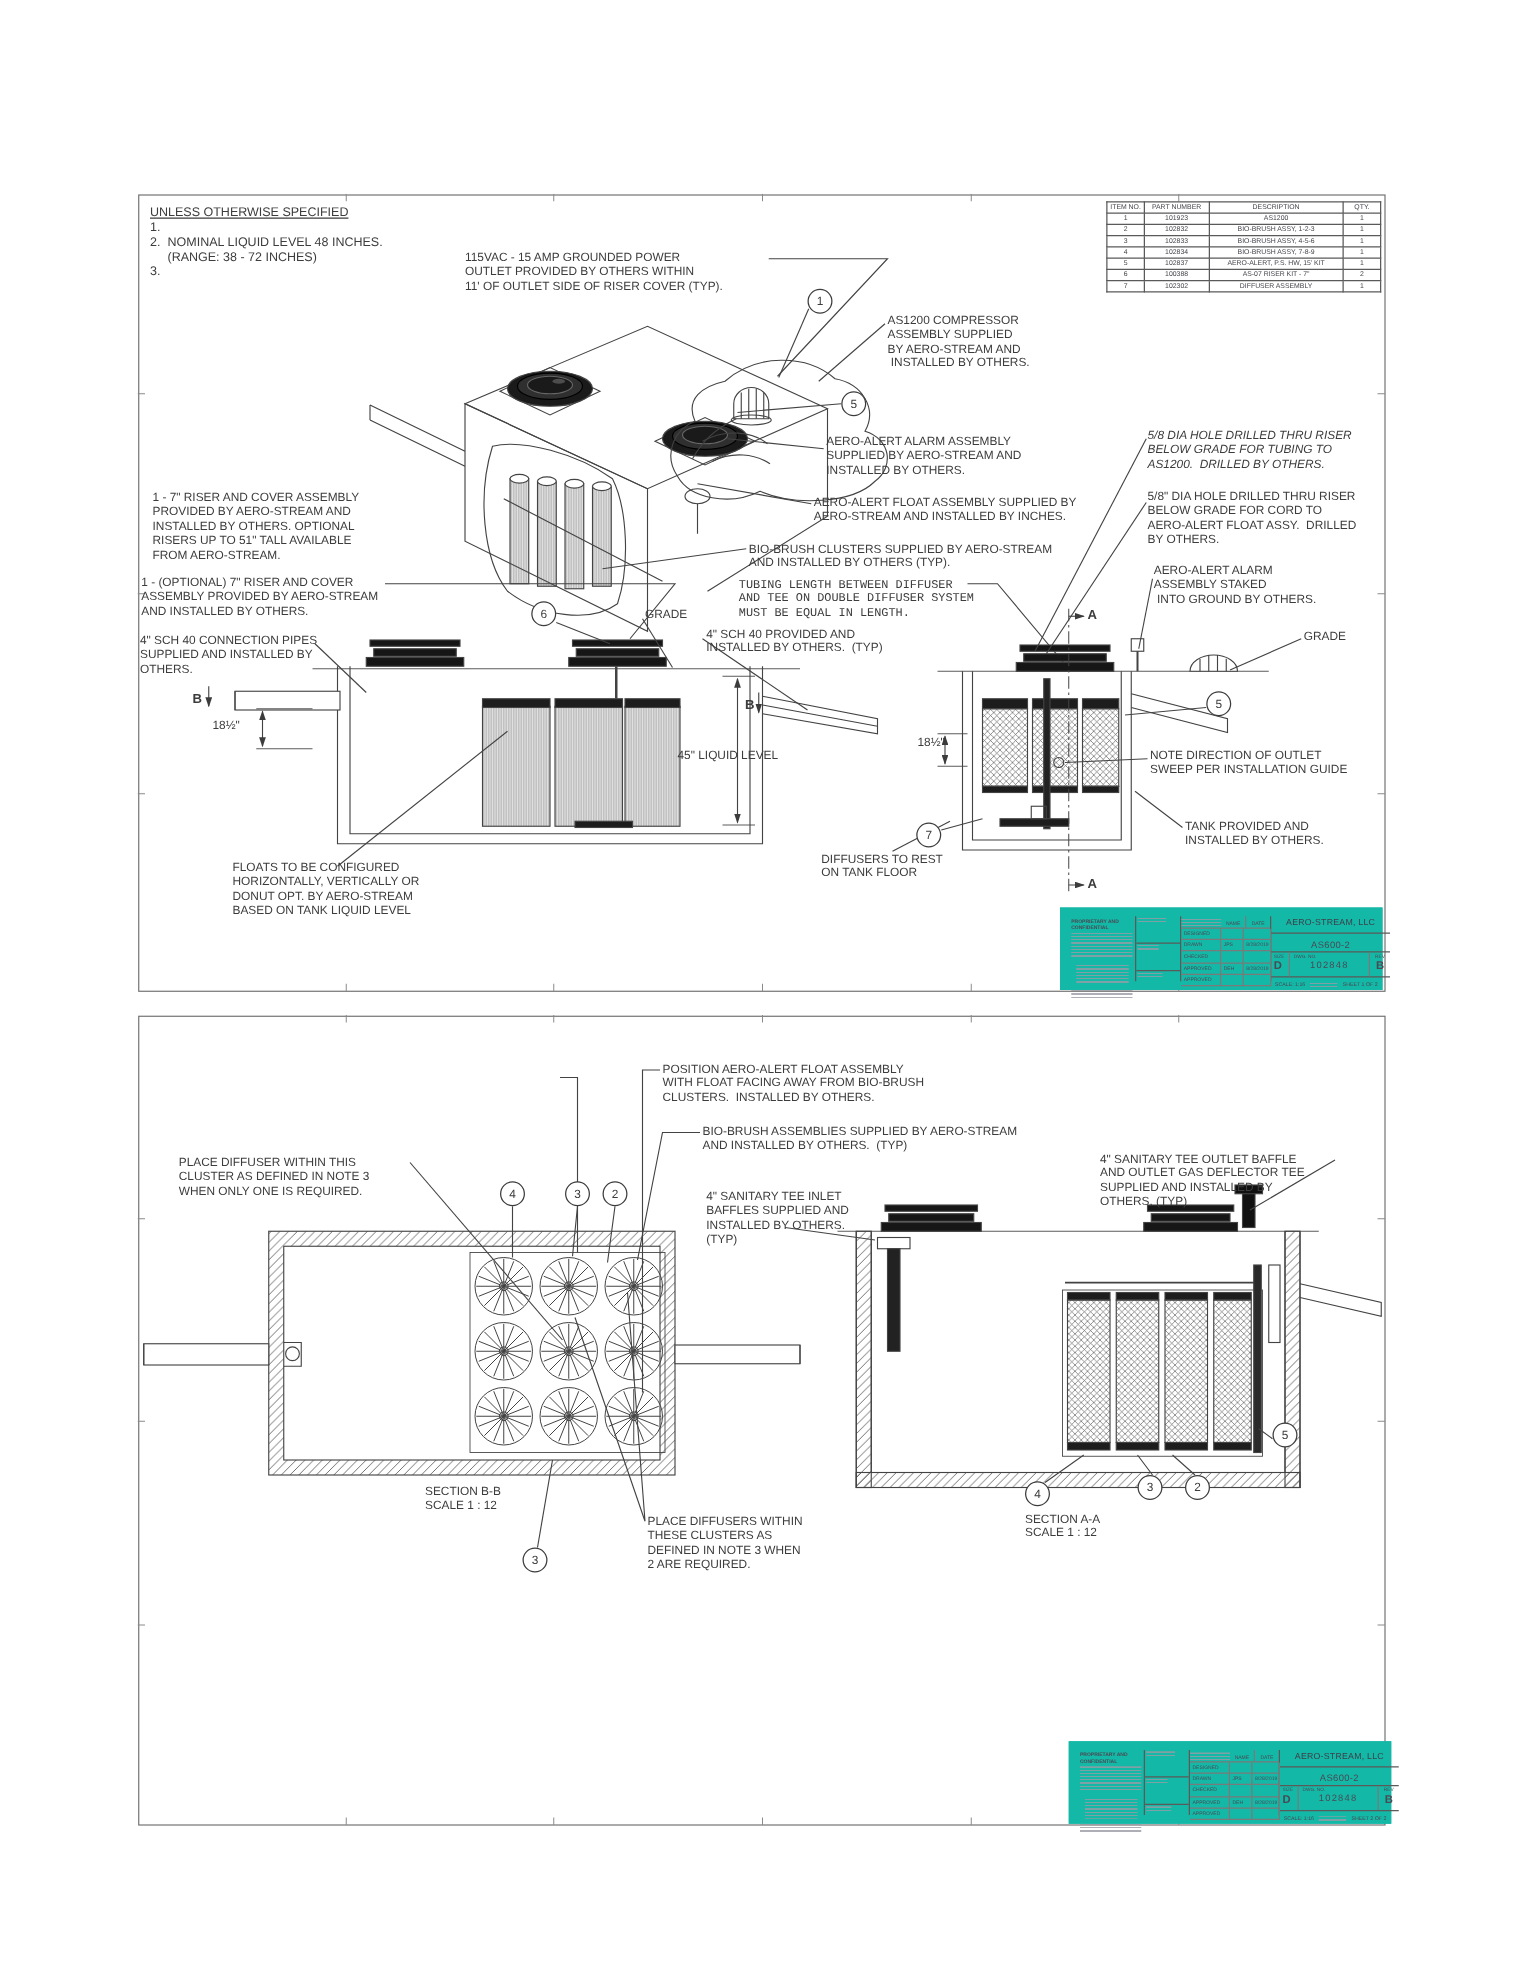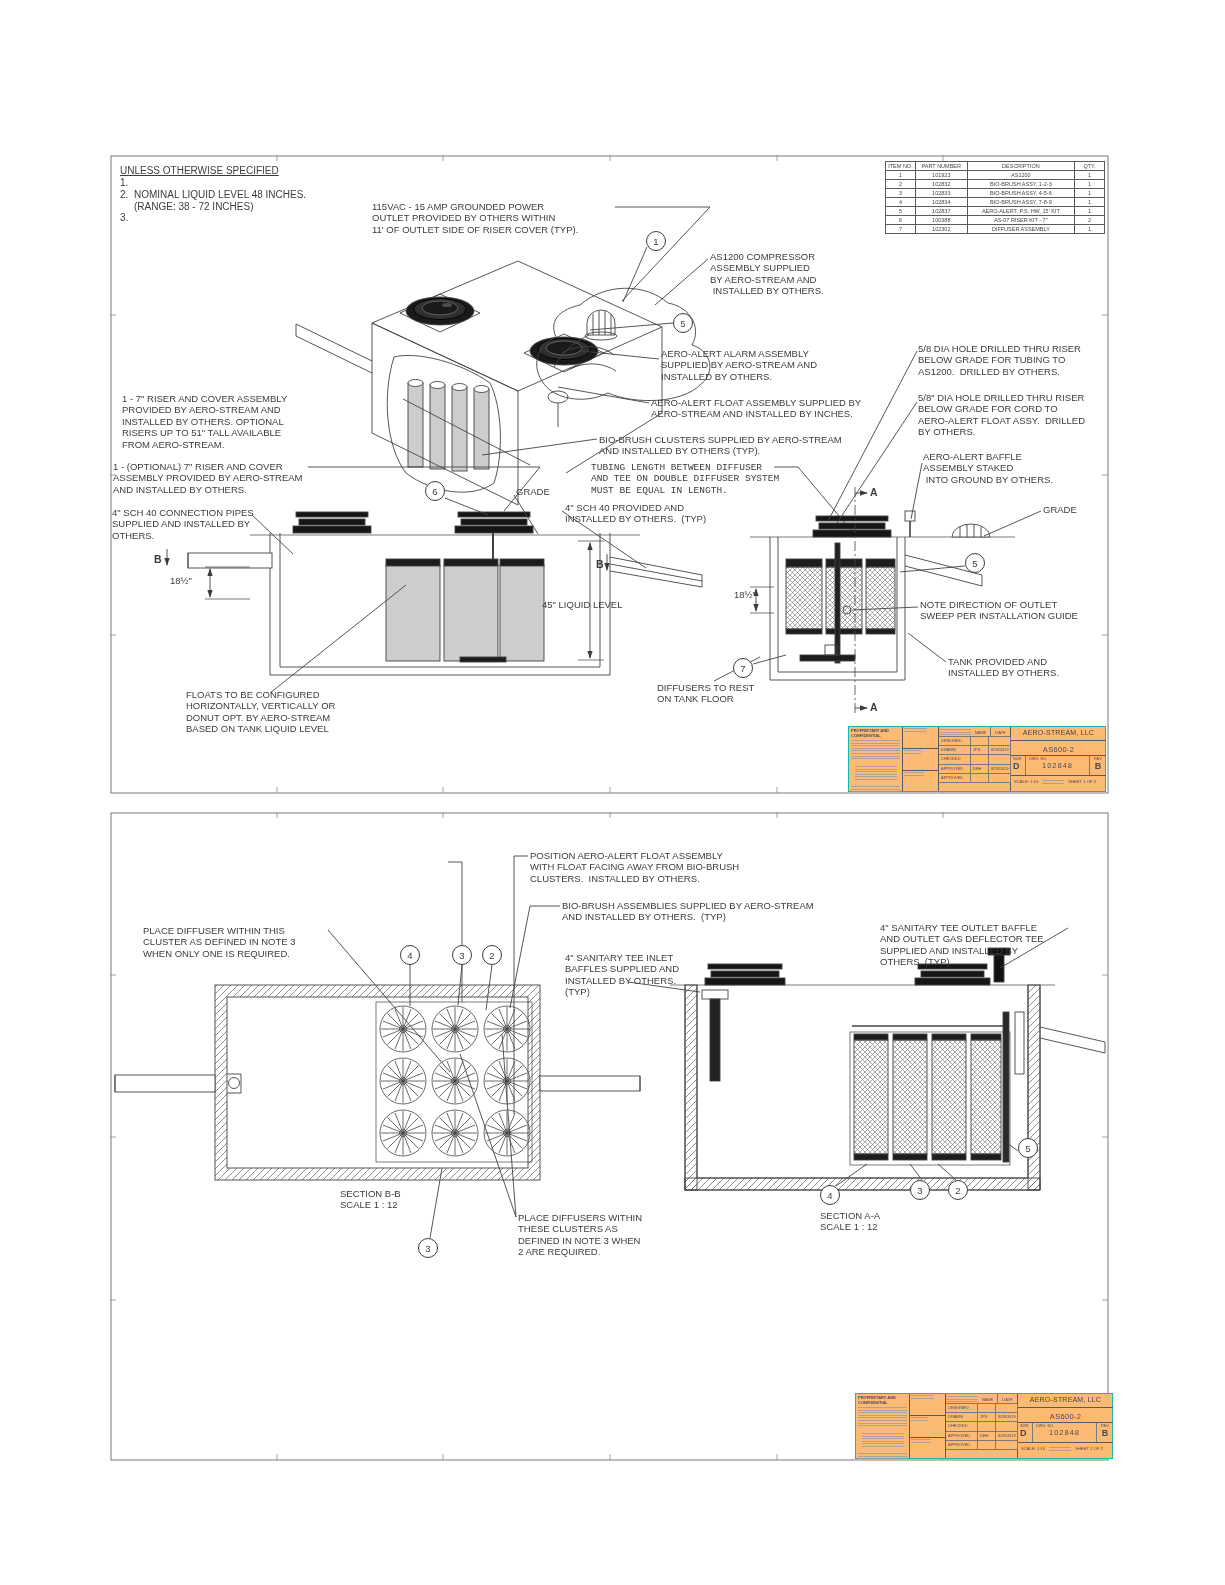--- a/index.html
+++ b/index.html
@@ -18,21 +18,21 @@
   
   .notes { position:absolute; width:258px; }
   .notes-title { font-size:10px; text-decoration:underline; margin-bottom:1px; }
   .note { display:flex; font-size:10px; line-height:1.18; }
   .nnum { width:14px; flex:none; }
   .ntext { white-space:pre; }
   
   table.parts { position:absolute; border-collapse:collapse; font-size:5.5px; color:#45454d; }
   table.parts th, table.parts td { border:0.8px solid #5a5a5a; text-align:center; padding:1px 2px; font-weight:normal; height:9px; }
   
-  .tb { position:absolute; width:258px; height:66px; border:1px solid #14b8a6; font-size:4px; color:#4a4a55; background:#fdba74; }
+  .tb { position:absolute; width:258px; height:66px; border:7px solid #14b8a6; font-size:4px; color:#4a4a55; background:#14b8a6; }
   .tbc { position:absolute; top:0; height:100%; border-right:0.8px solid #5a5a5a; }
   .prop { left:0; width:54px; padding:2px; }
   .prop-h { font-size:4px; font-weight:bold; line-height:1.2; }
   .micro { background:repeating-linear-gradient(#9a9aa4 0px,#9a9aa4 1px,transparent 1px,transparent 2.6px); opacity:.8; }
   .mid { left:54px; width:36px; }
   .mid > div { border-bottom:0.8px solid #5a5a5a; height:22px; padding:1px; }
   .mid > div:last-child { border-bottom:none; }
   .sign { left:90px; width:72px; }
   .sign-grid { display:grid; grid-template-columns:32px 18px 22px; }
   .sign-grid > div { border-bottom:0.6px solid #7a7a7a; border-right:0.6px solid #7a7a7a; height:9.2px; padding:1px 1px 0 2px; overflow:hidden; }
@@ -311,28 +311,28 @@
 FROM AERO-STREAM.</div>
   <div class="lbl" style="left:3px;top:306px;">1 - (OPTIONAL) 7" RISER AND COVER
 ASSEMBLY PROVIDED BY AERO-STREAM
 AND INSTALLED BY OTHERS.</div>
   <div class="lbl" style="left:2px;top:352px;">4" SCH 40 CONNECTION PIPES
 SUPPLIED AND INSTALLED BY
 OTHERS.</div>
   <div class="lbl" style="left:406px;top:331px;">GRADE</div>
   <div class="lbl" style="left:455px;top:347px;">4" SCH 40 PROVIDED AND
 INSTALLED BY OTHERS.  (TYP)</div>
-  <div class="lbl" style="left:808px;top:188px;">5/8 DIA HOLE DRILLED THRU RISER
+  <div class="lbl" style="left:808px;top:188px;font-style:italic;">5/8 DIA HOLE DRILLED THRU RISER
 BELOW GRADE FOR TUBING TO
 AS1200.  DRILLED BY OTHERS.</div>
   <div class="lbl" style="left:808px;top:237px;">5/8" DIA HOLE DRILLED THRU RISER
 BELOW GRADE FOR CORD TO
 AERO-ALERT FLOAT ASSY.  DRILLED
 BY OTHERS.</div>
-  <div class="lbl" style="left:813px;top:296px;">AERO-ALERT BAFFLE
+  <div class="lbl" style="left:813px;top:296px;">AERO-ALERT ALARM
 ASSEMBLY STAKED
  INTO GROUND BY OTHERS.</div>
   <div class="lbl" style="left:933px;top:349px;">GRADE</div>
   <div class="lbl" style="left:64px;top:534px;margin-left:12px;">FLOATS TO BE CONFIGURED
 HORIZONTALLY, VERTICALLY OR
 DONUT OPT. BY AERO-STREAM
 BASED ON TANK LIQUID LEVEL</div>
   <div class="lbl" style="left:547px;top:527px;">DIFFUSERS TO REST
 ON TANK FLOOR</div>
   <div class="lbl" style="left:810px;top:444px;">NOTE DIRECTION OF OUTLET

